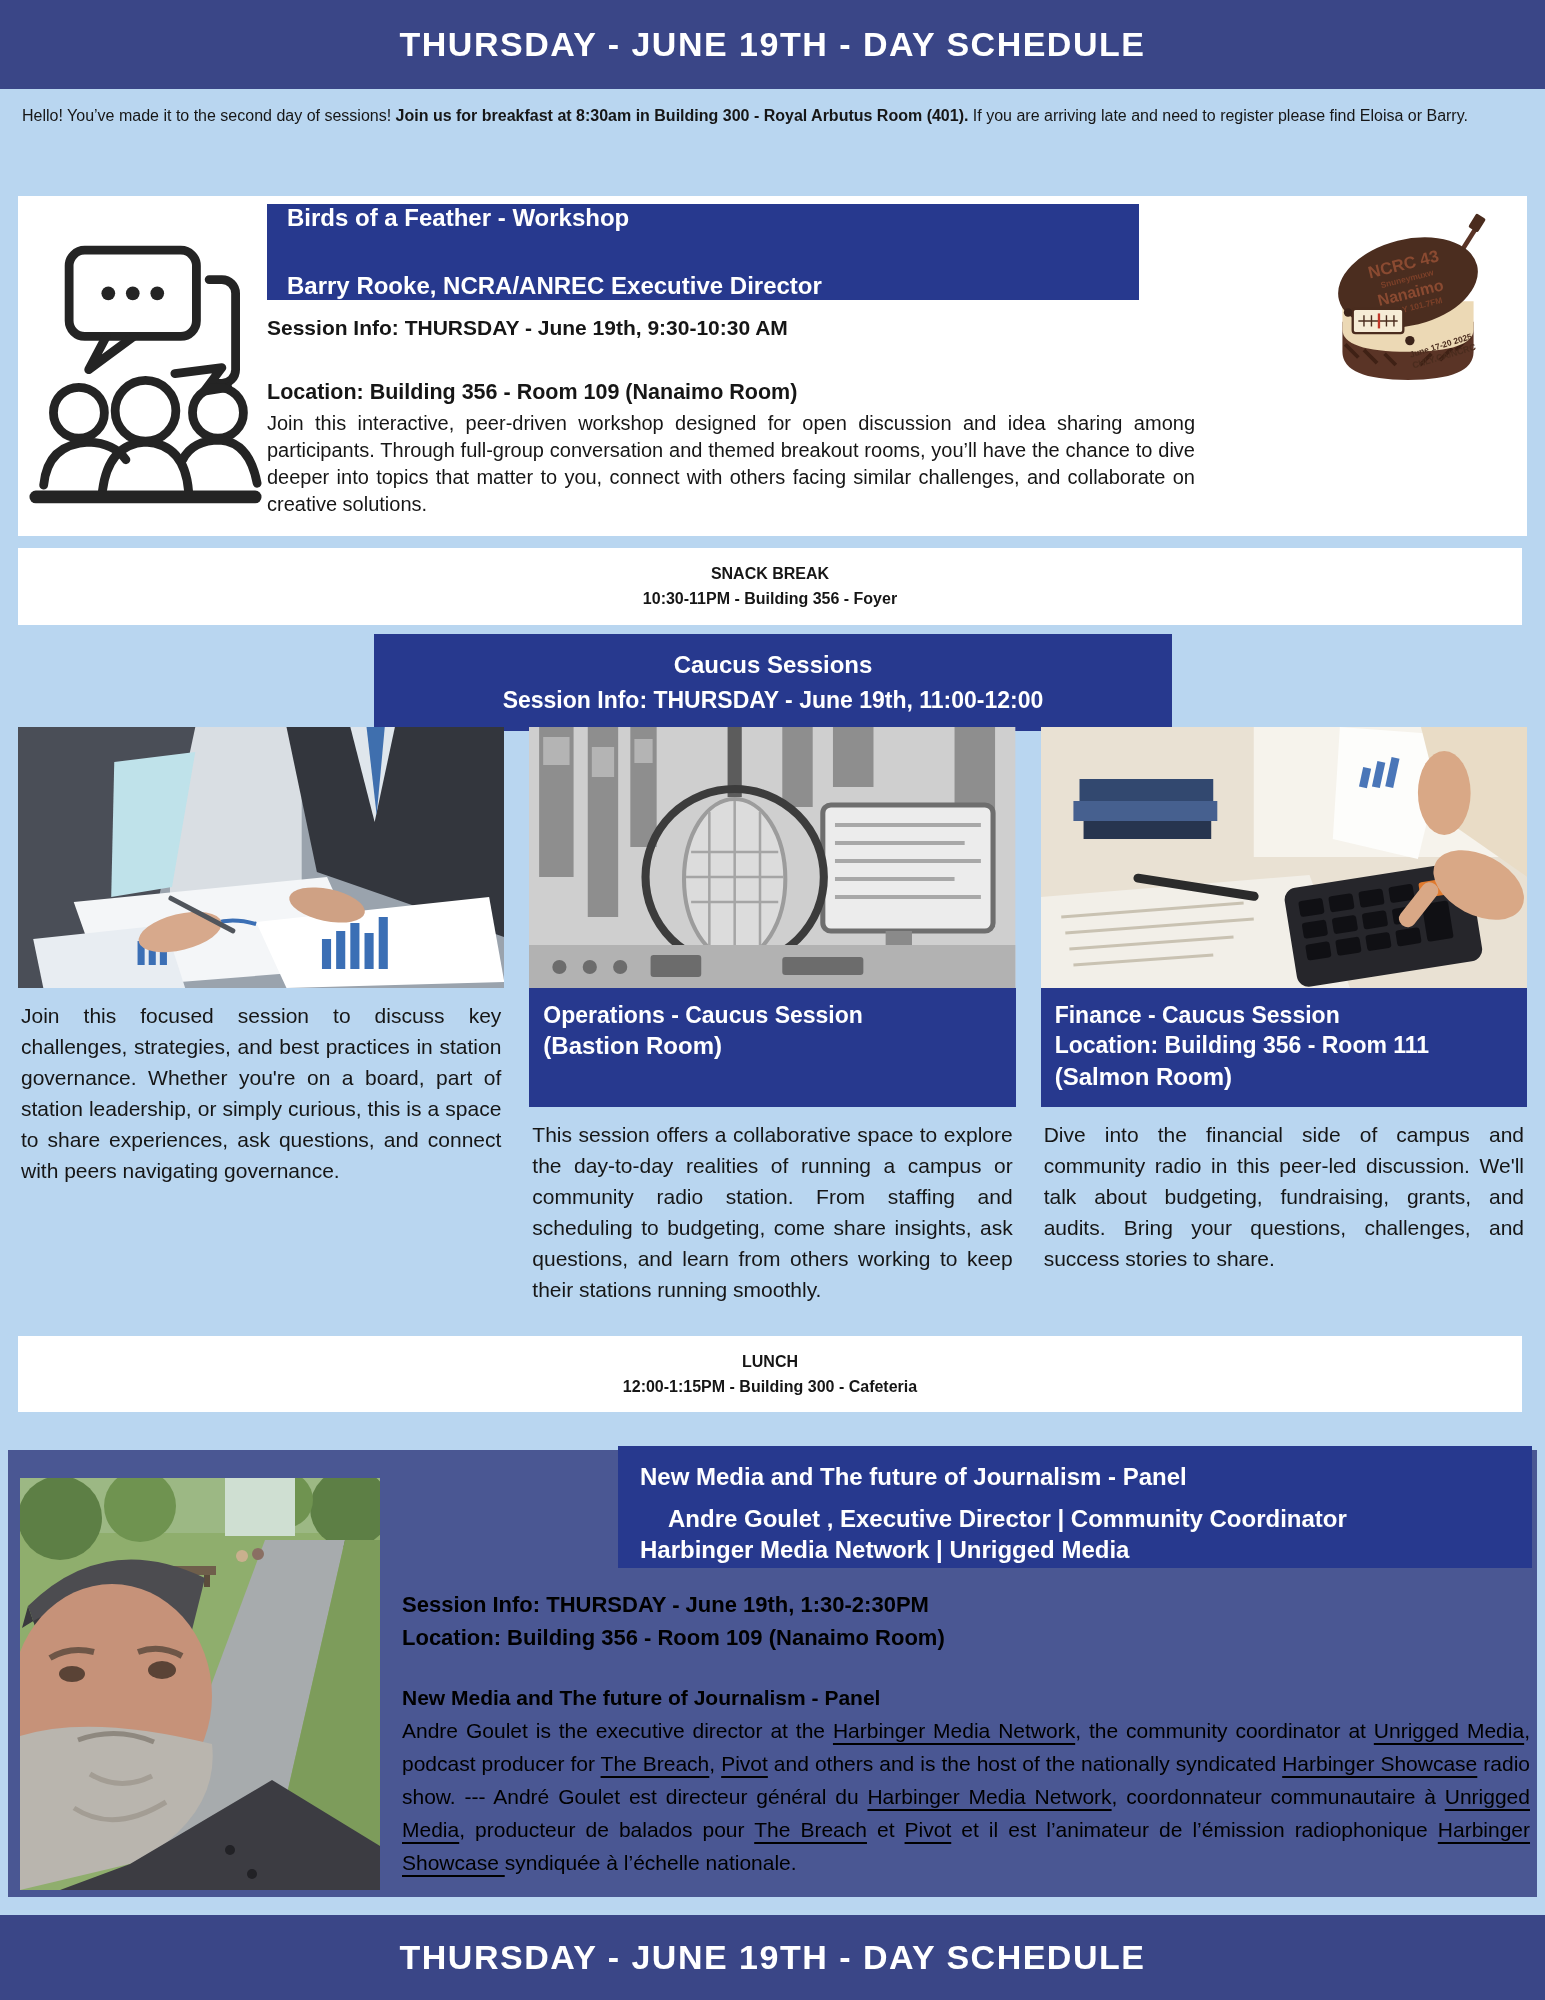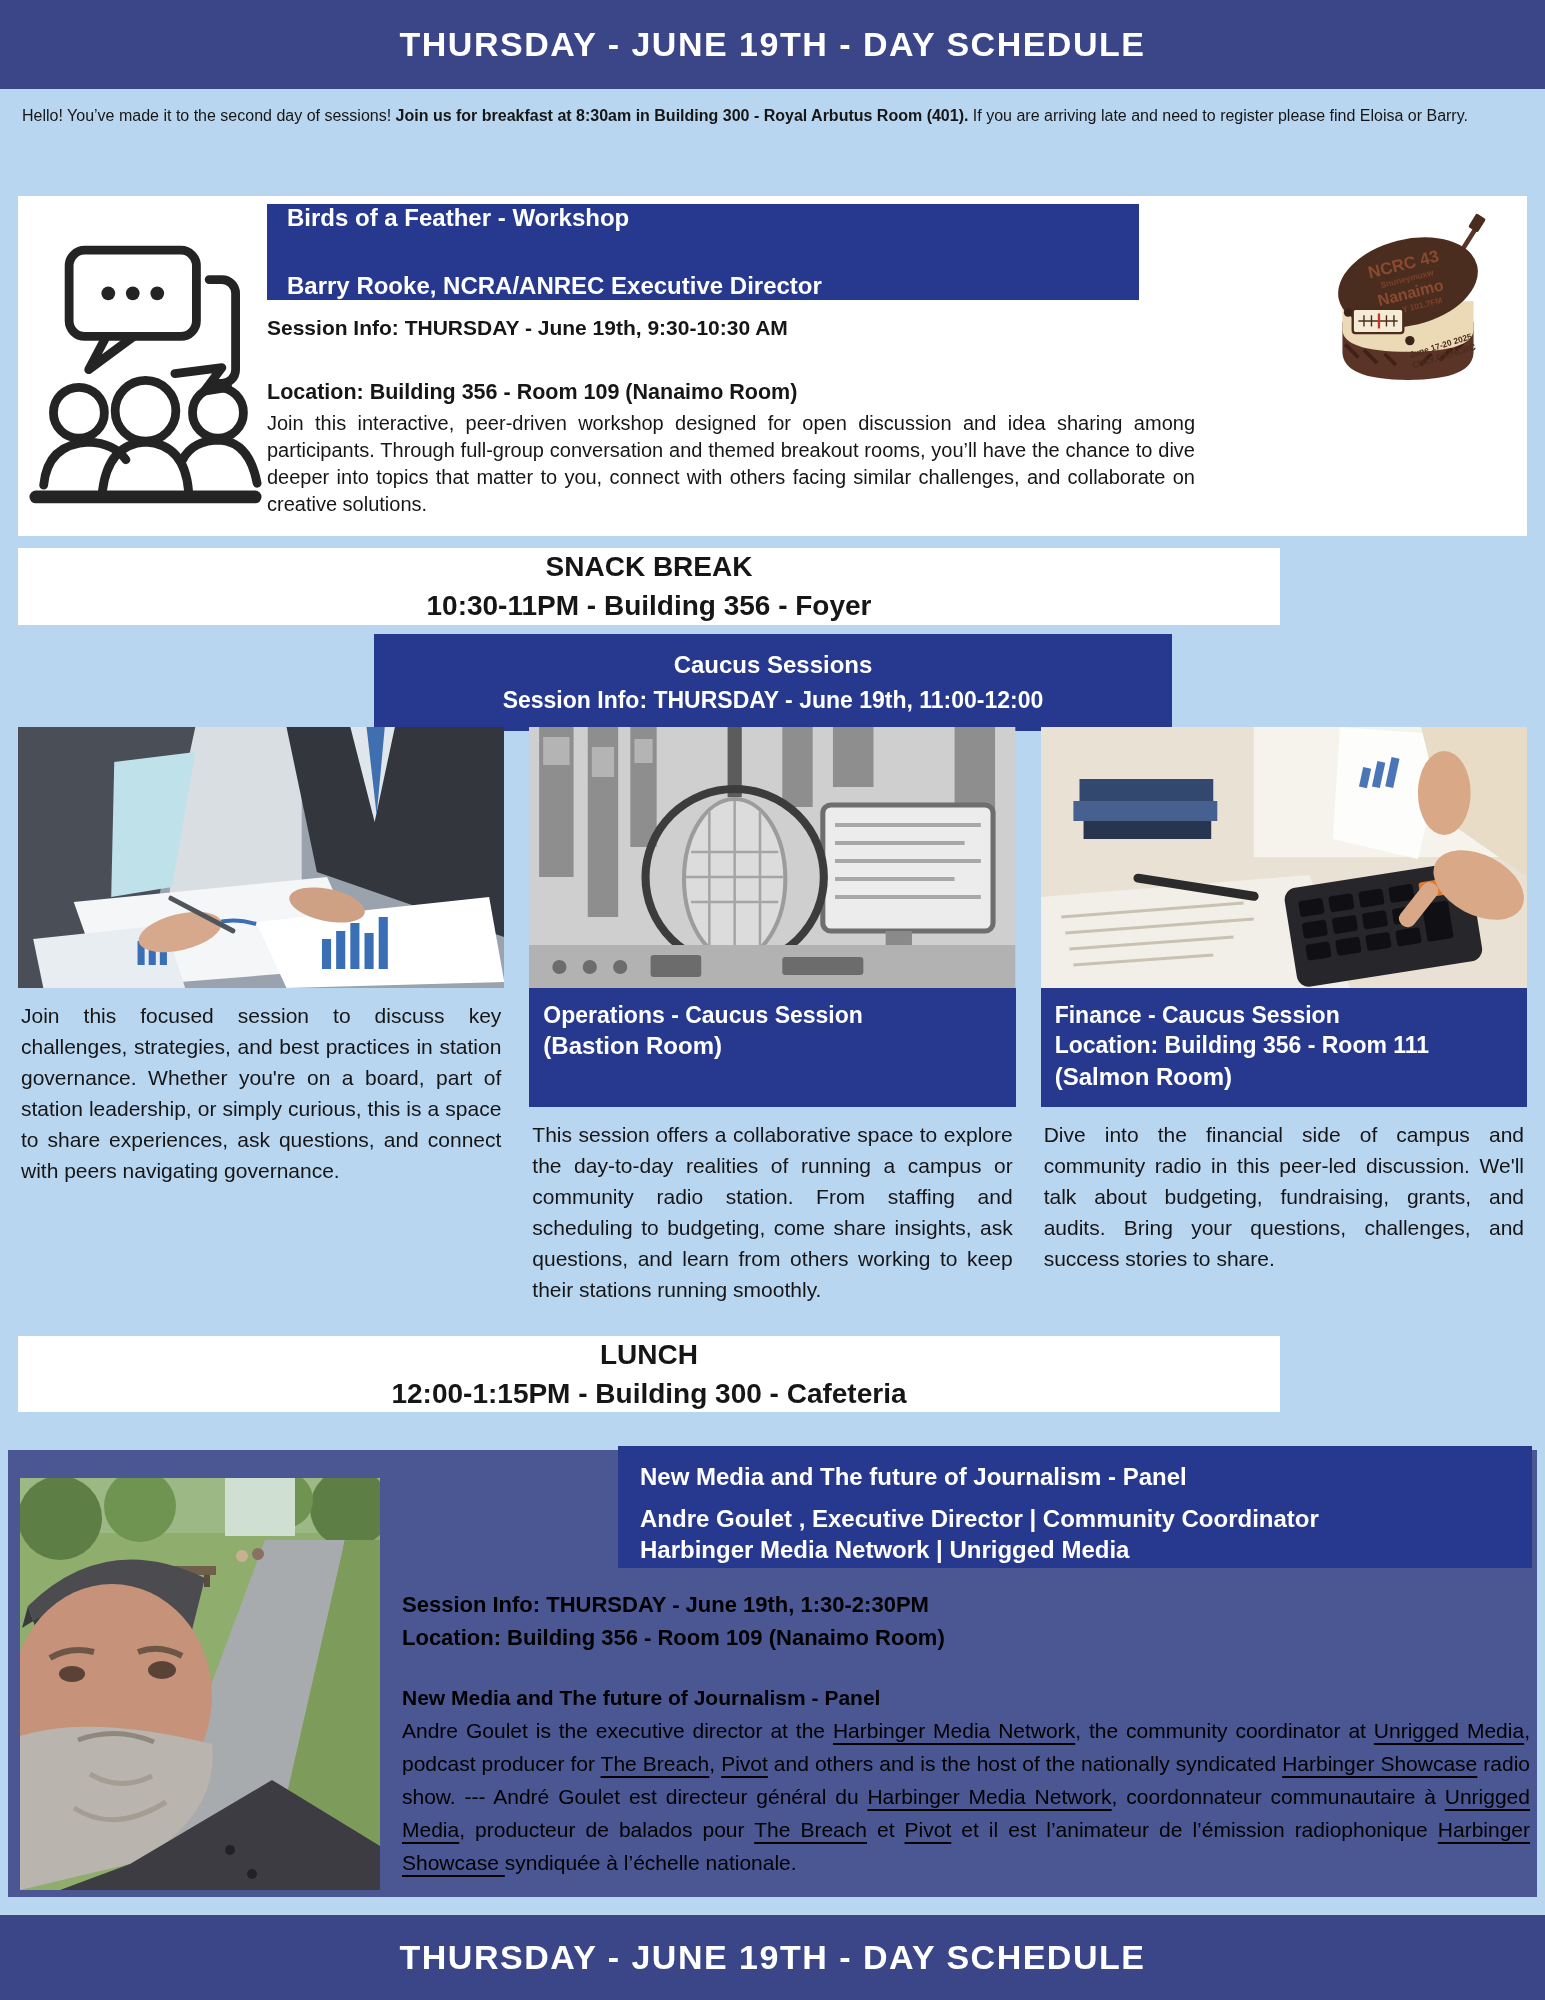--- a/index.html
+++ b/index.html
@@ -16,37 +16,37 @@
   .b{font-weight:bold;}
   .card{left:18px; top:196px; width:1509px; height:340px; background:#fff;}
   .ws-title-box{left:249px; top:8px; width:872px; height:96px; background:var(--box); color:#fff;
        font-weight:bold; font-size:24px; display:flex; flex-direction:column; justify-content:space-between;
        gap:9px; padding-left:20px;}
   .ws-session{left:249px; top:120px; font-weight:bold; font-size:21px;}
   .ws-location{left:249px; top:184px; font-weight:bold; font-size:21.5px;}
   .ws-desc{left:249px; top:214px; width:928px; font-size:20px; line-height:27px; text-align:justify;}
   .people-icon{left:10px; top:40px; width:235px; height:282px;}
   .cake{left:1301px; top:14px; width:178px; height:190px;}
-  .white-note{left:18px; width:1262px; background:#fff; display:flex; flex-direction:column;
-       align-items:center; justify-content:center; gap:7px; font-weight:bold; font-size:28px;}
+  .white-note{left:18px; width:1504px; background:#fff; display:flex; flex-direction:column;
+       align-items:center; justify-content:center; gap:7px; font-weight:bold; font-size:16px;}
   .snack{top:548px; height:77px;}
   .lunchb{top:1336px; height:76px;}
   .caucus-box{left:374px; top:634px; width:798px; height:97px; background:var(--box); color:#fff;
        display:flex; flex-direction:column; align-items:center; justify-content:center; gap:8px; font-weight:bold;}
   .caucus-box .t1{font-size:24px;} .caucus-box .t2{font-size:23px;}
   .cols{left:18px; top:727px; width:1509px; display:grid; grid-template-columns:repeat(3,1fr); column-gap:25px;}
   .photo{width:100%; height:261px; display:block;}
   .col-head{background:var(--box); color:#fff; font-weight:bold; font-size:23px; line-height:1.32;
        min-height:119px; padding:12px 14px;}
   .col-head .room{font-size:24px;}
   .col-body{padding:12px 3px 0 3px; font-size:21px; line-height:31px; text-align:justify;}
   .panel{left:8px; top:1450px; width:1529px; height:447px; background:var(--slate);}
   .panel-head{left:618px; top:1446px; width:914px; height:122px; background:var(--box); color:#fff;
        font-weight:bold; font-size:24px; padding:15px 22px; line-height:1.3;}
-  .panel-head .sp{margin-top:11px;}
+  .panel-head .sp{margin-top:11px;margin-left:28px;}
   .panel-photo{left:20px; top:1478px; width:360px; height:412px;}
   .panel-text{left:402px; top:1588px; width:1128px; color:#000000;}
   .panel-text .info{font-weight:bold; font-size:22px; line-height:1.5;}
   .bio-head{font-weight:bold; font-size:21px; margin-top:32px;}
   .bio{font-size:21px; line-height:33px; text-align:justify; margin-top:4px;}
   .link{text-decoration:underline; text-underline-offset:5px; text-decoration-thickness:1.5px; cursor:pointer;}
   .top-bar{left:0; top:0; width:1545px; height:89px;}
   .foot-bar{left:0; top:1915px; width:1545px; height:85px;}
 </style>
 </head>

